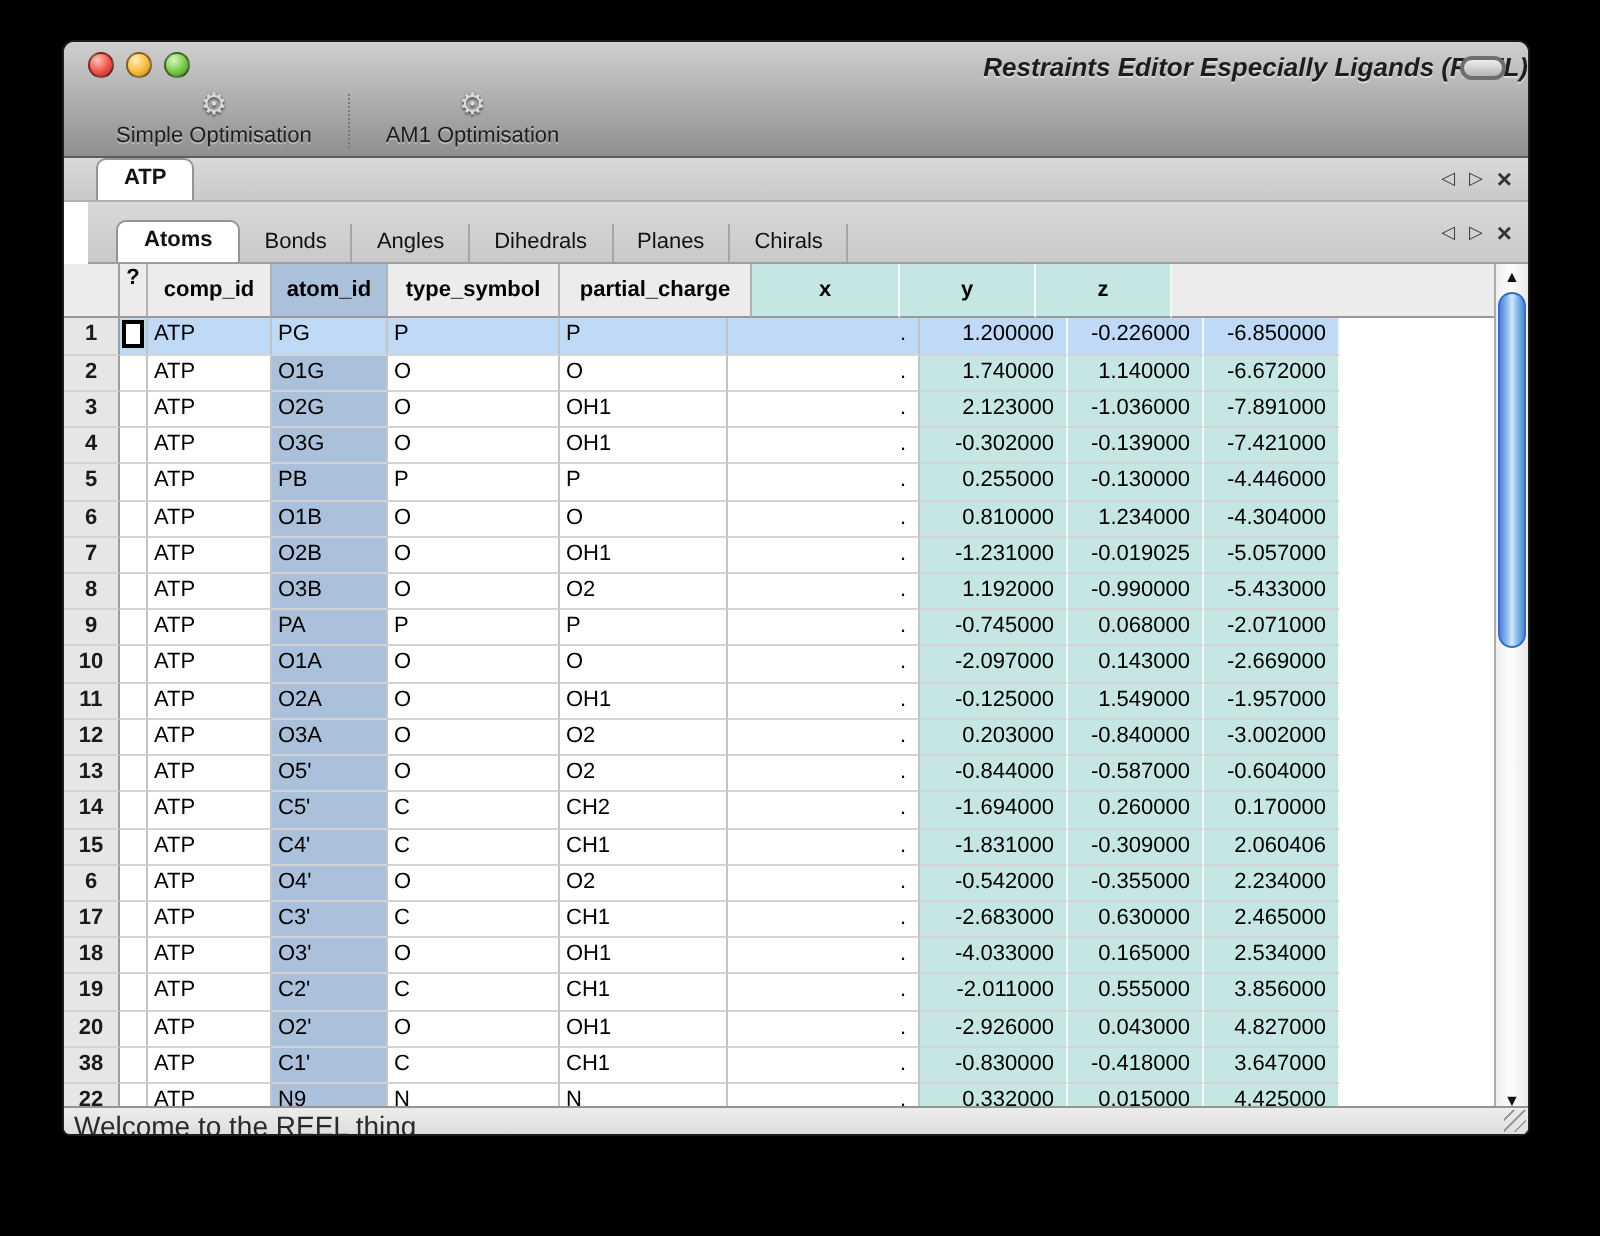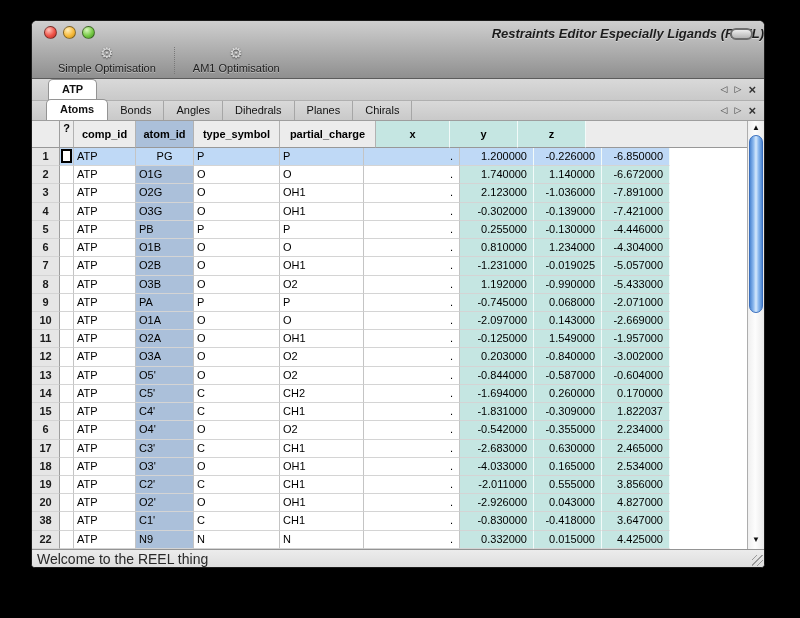--- a/index.html
+++ b/index.html
@@ -22,21 +22,21 @@
     border:2px solid #6e6e6e;background:linear-gradient(#ededed,#b5b5b5);}
   .toolbar{height:33px;display:flex;align-items:stretch;padding-left:12px;}
   .tool-btn{display:flex;flex-direction:column;align-items:center;justify-content:flex-start;
     padding:0 14px;cursor:default;}
   .gear{font-size:15px;line-height:15px;color:#d9d9d9;text-shadow:0 0 1px #6f6f6f,0 1px 1px #555;height:16px;}
   .tool-label{font-size:11px;color:#1e1e1e;text-shadow:0 1px 0 rgba(255,255,255,.35);margin-top:1px;}
   .tool-sep{border-left:1px dotted #787878;margin:2px 4px 4px 4px;}
   
   .tabrow{position:relative;background:linear-gradient(#d9d9d9,#c9c9c9);display:flex;align-items:flex-end;}
   .tabrow1{height:22px;border-bottom:1px solid #b0b0b0;padding-left:16px;}
-  .tabrow2{height:20px;border-bottom:1px solid #9e9e9e;padding-left:14px;}
+  .tabrow2{height:32px;border-bottom:1px solid #9e9e9e;padding-left:14px;margin-left:12px;}
   .tab{font-size:11px;color:#111;padding:3px 12px 3px 12px;border-right:1px solid #a6a6a6;line-height:13px;}
   .tab.selected{background:#fff;font-weight:bold;border:1px solid #949494;border-bottom:none;
     border-radius:5px 5px 0 0;padding:3px 13px 4px 13px;margin-bottom:0;}
   .tab-controls{position:absolute;right:8px;top:0;bottom:0;display:flex;align-items:center;gap:7px;
     color:#3c3c3c;}
   .tri{font-size:9px;line-height:9px;}
   .xicon{font-size:13px;line-height:11px;font-weight:bold;color:#333;}
   
   .table-area{position:relative;height:428px;background:#fff;overflow:hidden;}
   .tr{display:flex;height:18.23px;}
@@ -54,21 +54,21 @@
   .c-teng{width:84px;}
   .c-pch{width:96px;}
   .c-x{width:74px;background:#c5e6e2;border-right-color:#f2faf9;}
   .c-y{width:68px;background:#c5e6e2;border-right-color:#f2faf9;}
   .c-z{width:68px;background:#c5e6e2;border-right-color:#f2faf9;}
   .c-fill{flex:1;border-right:none;border-bottom:none;background:#fff;}
   .th.c-fill{background:#ececec;border-bottom:1px solid #989898;}
   .th.c-num{background:#ececec;}
   .num{text-align:right;padding-right:6px;}
   .tr.sel .td:not(.c-num):not(.c-fill){background:#bfd9f6;}
-  .tr.sel .c-atom{background:#b2c8e6;text-align:center;}
+  .tr.sel .c-atom{background:#b2c8e6;}
   .focusbox{width:11px;height:14px;border:2px solid #000;background:#fff;margin-left:1px;}
   
   .vscroll{position:absolute;top:0;right:0;width:17px;height:428px;
     background:linear-gradient(to right,#efefef,#fdfdfd 45%,#e9e9e9);border-left:1px solid #adadad;}
   .sb-arrow{position:absolute;left:0;width:16px;text-align:center;font-size:8px;color:#111;line-height:10px;}
   .sb-up{top:2px;}
   .sb-down{bottom:4px;}
   .sb-thumb{position:absolute;left:1px;top:14px;width:14px;height:178px;border-radius:8px;
     border:1px solid #3a6fbd;
     background:linear-gradient(to right,#4d86d2 0%,#8ab8ee 28%,#d6e9fc 50%,#8ab8ee 72%,#4d86d2 100%);}
@@ -344,21 +344,21 @@
   <div class="tr">
     <div class="td c-num">15</div>
     <div class="td c-q"></div>
     <div class="td c-comp">ATP</div>
     <div class="td c-atom">C4'</div>
     <div class="td c-tsym">C</div>
     <div class="td c-teng">CH1</div>
     <div class="td c-pch num">.</div>
     <div class="td c-x num">-1.831000</div>
     <div class="td c-y num">-0.309000</div>
-    <div class="td c-z num">1.822037</div>
+    <div class="td c-z num">2.060406</div>
     <div class="td c-fill"></div>
   </div>
 
   <div class="tr">
     <div class="td c-num">6</div>
     <div class="td c-q"></div>
     <div class="td c-comp">ATP</div>
     <div class="td c-atom">O4'</div>
     <div class="td c-tsym">O</div>
     <div class="td c-teng">O2</div>

